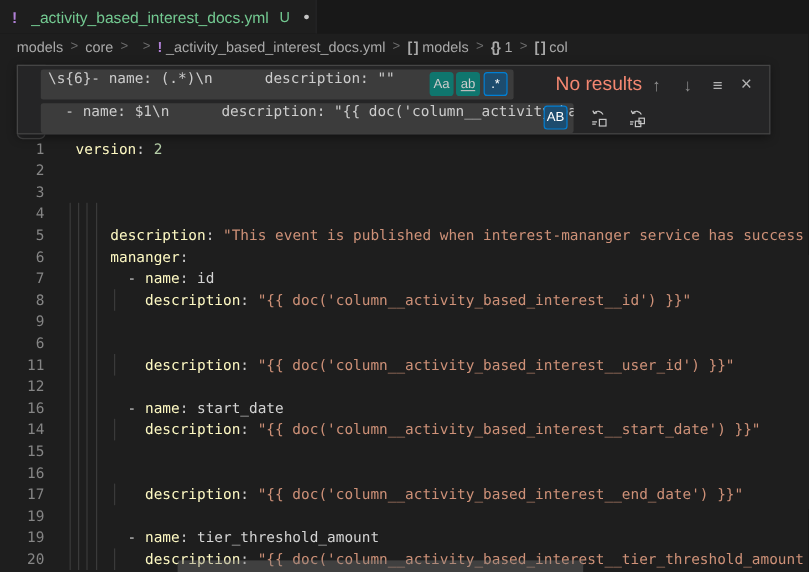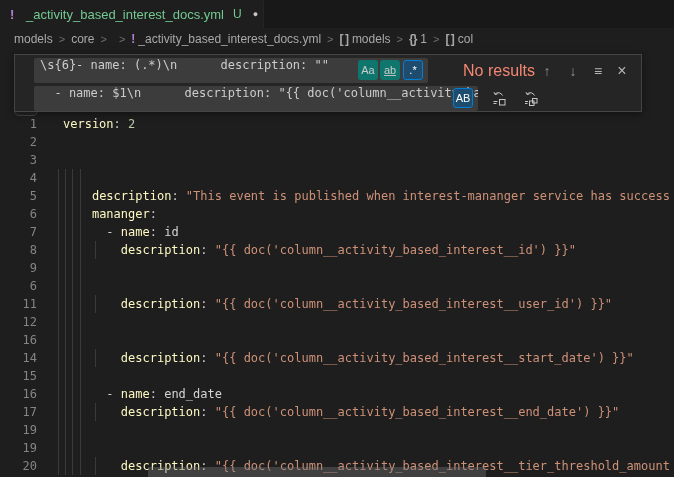--- a/index.html
+++ b/index.html
@@ -158,25 +158,25 @@
       <div class="cl"><span class="ln">3</span></div>
       <div class="cl"><span class="ln">4</span></div>
       <div class="cl"><span class="ln">5</span><span class="lc"><span class="tk-p">    </span><span class="tk-k">description</span><span class="tk-p">:</span><span class="tk-s"> "This event is published when interest-mananger service has success</span></span></div>
       <div class="cl"><span class="ln">6</span><span class="lc"><span class="tk-p">    </span><span class="tk-k">mananger</span><span class="tk-p">:</span></span></div>
       <div class="cl"><span class="ln">7</span><span class="lc"><span class="tk-p">      - </span><span class="tk-k">name</span><span class="tk-p">:</span><span class="tk-v"> id</span></span></div>
       <div class="cl"><span class="ln">8</span><span class="lc"><span class="tk-p">        </span><span class="tk-k">description</span><span class="tk-p">:</span><span class="tk-s"> "{{ doc('column__activity_based_interest__id') }}"</span></span></div>
       <div class="cl"><span class="ln">9</span><span class="lc"></span></div>
       <div class="cl"><span class="ln">6</span></div>
       <div class="cl"><span class="ln">11</span><span class="lc"><span class="tk-p">        </span><span class="tk-k">description</span><span class="tk-p">:</span><span class="tk-s"> "{{ doc('column__activity_based_interest__user_id') }}"</span></span></div>
       <div class="cl"><span class="ln">12</span><span class="lc"></span></div>
-      <div class="cl"><span class="ln">16</span></div>
+      <div class="cl"><span class="ln">16</span><span class="lc"><span class="tk-p">      - </span><span class="tk-k">name</span><span class="tk-p">:</span><span class="tk-v"> start_date</span></span></div>
       <div class="cl"><span class="ln">14</span><span class="lc"><span class="tk-p">        </span><span class="tk-k">description</span><span class="tk-p">:</span><span class="tk-s"> "{{ doc('column__activity_based_interest__start_date') }}"</span></span></div>
       <div class="cl"><span class="ln">15</span><span class="lc"></span></div>
-      <div class="cl"><span class="ln">16</span><span class="lc"><span class="tk-p">      - </span><span class="tk-k">name</span><span class="tk-p">:</span><span class="tk-v"> end_date</span></span></div>
+      <div class="cl"><span class="ln">16</span></div>
       <div class="cl"><span class="ln">17</span><span class="lc"><span class="tk-p">        </span><span class="tk-k">description</span><span class="tk-p">:</span><span class="tk-s"> "{{ doc('column__activity_based_interest__end_date') }}"</span></span></div>
       <div class="cl"><span class="ln">19</span><span class="lc"></span></div>
-      <div class="cl"><span class="ln">19</span></div>
+      <div class="cl"><span class="ln">19</span><span class="lc"><span class="tk-p">      - </span><span class="tk-k">name</span><span class="tk-p">:</span><span class="tk-v"> tier_threshold_amount</span></span></div>
       <div class="cl"><span class="ln">20</span><span class="lc"><span class="tk-p">        </span><span class="tk-k">description</span><span class="tk-p">:</span><span class="tk-s"> "{{ doc('column__activity_based_interest__tier_threshold_amount</span></span></div>
     </div>
 
   <div class="hscroll"></div>
 
 </div>
 
 </body></html>

